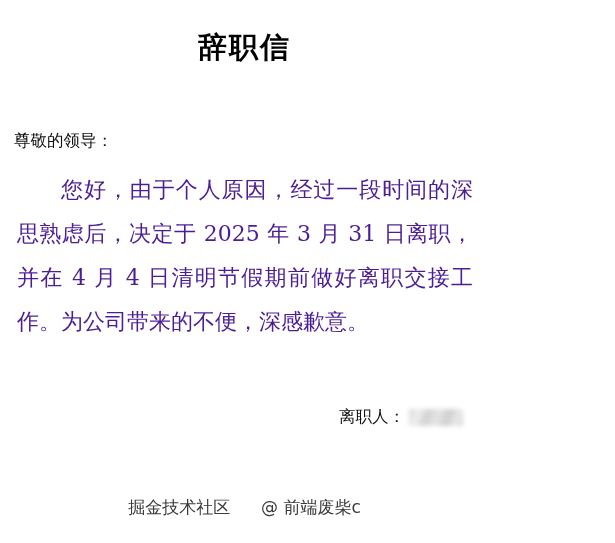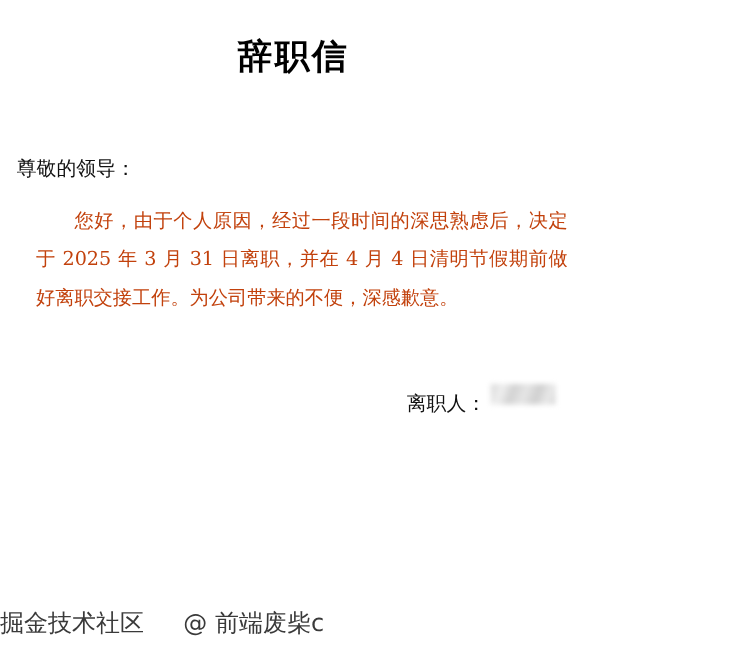--- a/index.html
+++ b/index.html
@@ -34,61 +34,62 @@
     margin-top: 60px;
     padding: 0 16px 0 14px;
   }
   .salutation {
     font-size: 16.5px;
     line-height: 1.6;
     margin: 0 0 14px 0;
     color: #111111;
   }
   .para {
-    font-size: 16px;
+    font-size: 22px;
     line-height: 2.0;
-    margin: 0 0 10px 16px;
+    margin: 0 0 10px 3px;
     text-indent: 2em;
     text-align: justify;
-    color: #c2410c;
+    color: #4c1d95;
   }
   .para.wish {
     margin-top: 22px;
   }
   .sign-block {
     margin-top: 56px;
     padding-right: 26px;
     text-align: right;
     font-size: 16.5px;
     line-height: 2.1;
     color: #111111;
   }
   .sign-line {
     display: flex;
     justify-content: flex-end;
+    align-items: center;
   }
   .redact {
     display: inline-block;
     width: 54px;
     height: 17px;
     margin-left: 4px;
     background: linear-gradient(110deg,
         #d8d8d8 0%, #efefef 18%, #d2d2d2 34%,
         #e6e6e6 52%, #cfcfcf 70%, #e9e9e9 86%, #d6d6d6 100%);
     filter: blur(2.2px);
     vertical-align: middle;
     border-radius: 1px;
   }
   .watermark {
     position: absolute;
     left: 0;
     right: 0;
-    bottom: 10px;
-    text-align: left;
-    font-size: 20px;
+    bottom: 24px;
+    text-align: center;
+    font-size: 17px;
     color: #3a3a3a;
     font-family: "DejaVu Sans", "Liberation Sans", sans-serif;
     white-space: nowrap;
     overflow: hidden;
   }
   .watermark .wm-sep {
     display: inline-block;
     width: 20px;
   }
   .watermark .wm-at {

